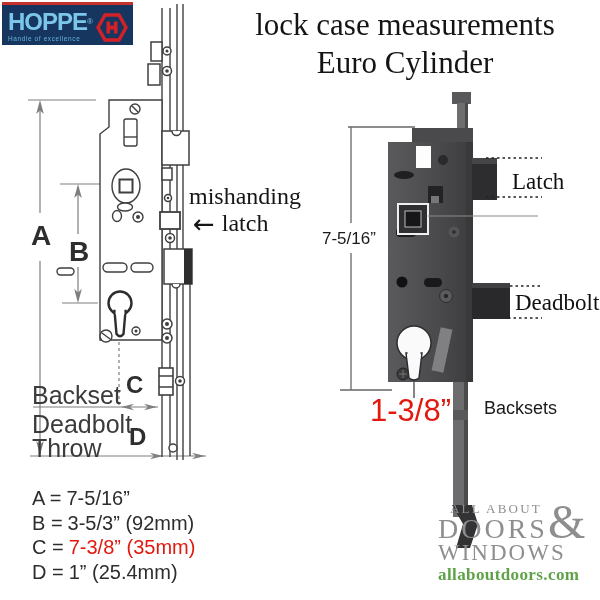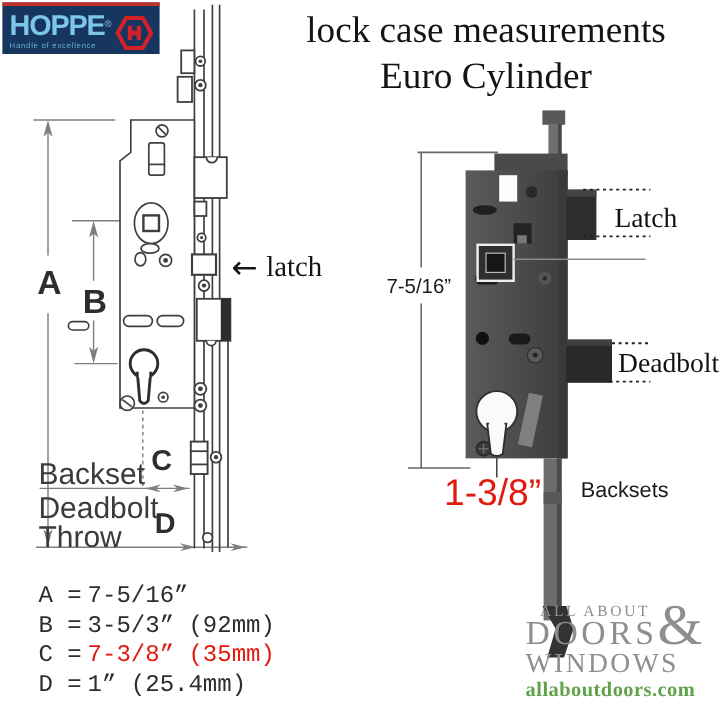--- a/index.html
+++ b/index.html
@@ -24,21 +24,21 @@
   .dim-c{left:126px;top:371px;font-size:24px;}
   .dim-d{left:129px;top:423px;font-size:24px;}
   .mish1{left:189px;top:183px;font-family:"Liberation Serif",serif;font-size:24px;color:#151515;}
   .mish2{left:193px;top:210px;font-family:"Liberation Serif",serif;font-size:24px;color:#151515;
          display:flex;align-items:center;}
   .mish2 .arrow{font-size:26px;margin-right:7px;font-family:"DejaVu Sans",sans-serif;line-height:24px;}
   .backset-lab{left:32px;top:381px;font-size:25px;color:#3b3b3b;}
   .dthrow-lab{left:32px;top:412px;font-size:25px;line-height:24px;color:#3b3b3b;}
   
   .legend{left:32px;top:486px;font-size:20px;color:#2d2d2d;}
-  .legend .row{line-height:24.7px;font-family:Liberation Mono, monospace;}
+  .legend .row{line-height:24.7px;}
   .legend .val{margin-left:5px;}
   .red{color:#e2190e;}
   
   .hdim{left:322px;top:229px;font-size:17px;color:#1a1a1a;}
   .latch-lab{left:512px;top:169px;font-family:"Liberation Serif",serif;font-size:23px;color:#111;}
   .dead-lab{left:515px;top:290px;font-family:"Liberation Serif",serif;font-size:23px;color:#111;}
   .red-in{left:370px;top:394px;font-size:31px;line-height:34px;}
   .red-mm{left:355px;top:433px;font-size:31px;line-height:34px;}
   .backsets-lab{left:484px;top:398px;font-size:18px;color:#1a1a1a;}
   
@@ -161,20 +161,21 @@
       <circle cx="180" cy="381" r="4.5" fill="#fff"></circle>
         <circle cx="180" cy="381" r="1.8" fill="#3f3f3f" stroke="none"></circle>
       <circle cx="173" cy="448" r="4" fill="#fff"></circle>
     </g>
   </svg>
 
   <div class="abs dimletter dim-a">A</div>
   <div class="abs dimletter dim-b">B</div>
   <div class="abs dimletter dim-c">C</div>
   <div class="abs dimletter dim-d">D</div>
+  <div class="abs mish1">mishanding</div>
   <div class="abs mish2">
     <span class="arrow">←</span>
     <span>latch</span>
   </div>
   <div class="abs backset-lab">Backset</div>
   <div class="abs dthrow-lab">
     <div>Deadbolt</div>
     <div>Throw</div>
   </div>
 

